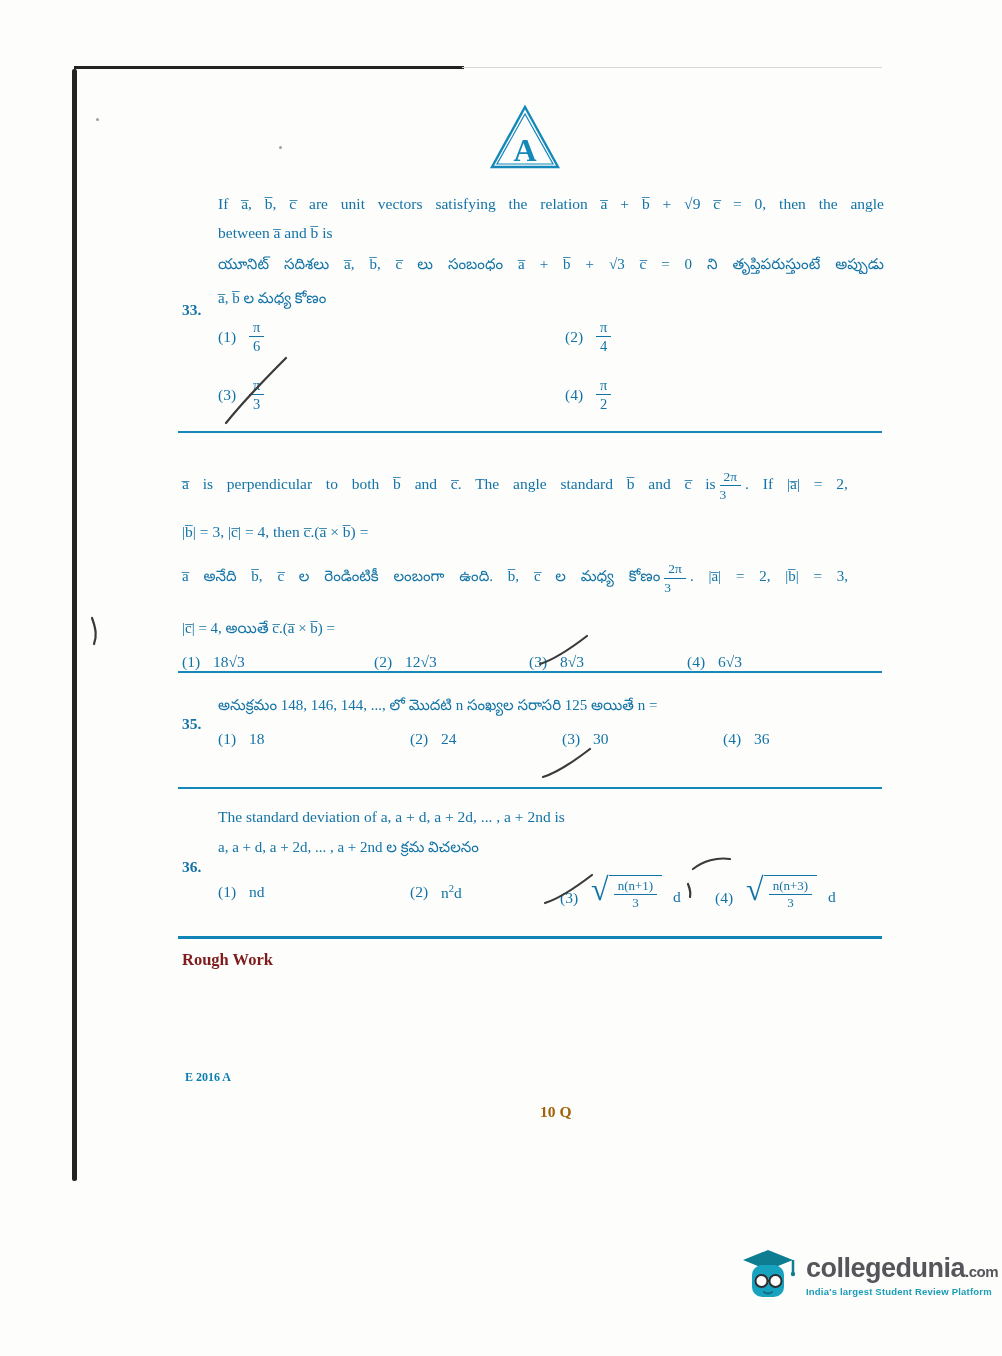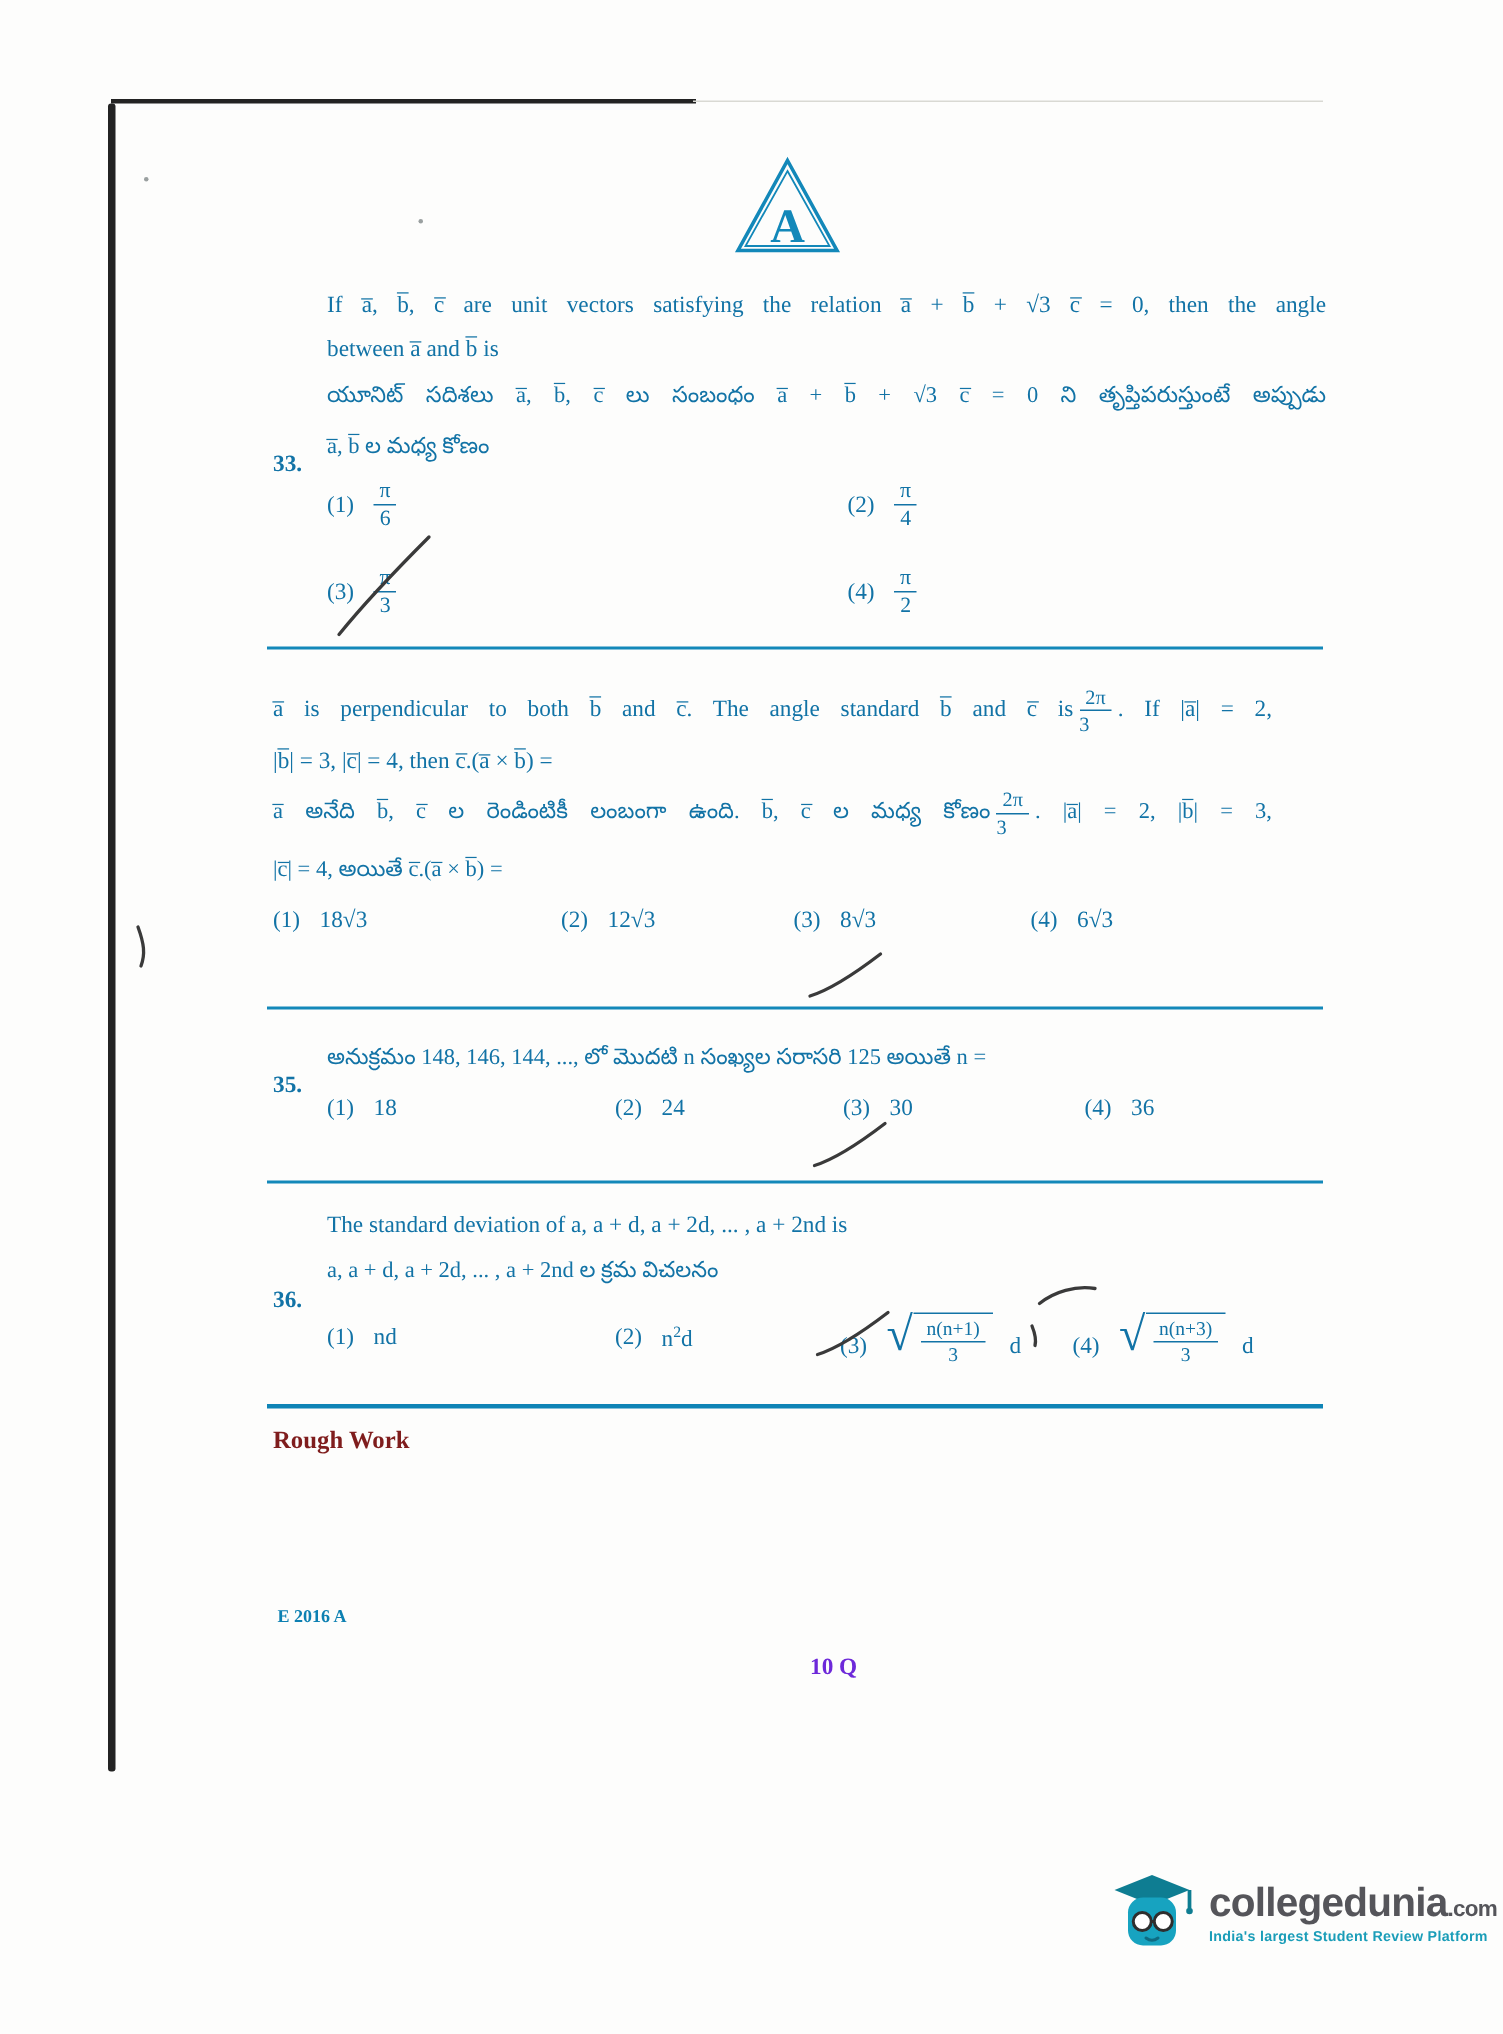--- a/index.html
+++ b/index.html
@@ -26,35 +26,35 @@
   .just  { text-align:justify; text-align-last:justify; }
 
   .opts  { position:relative; height:50px; margin-top:8px; }
   .opts.short { height:26px; margin-top:12px; }
   .opts.tall  { height:58px; margin-top:10px; }
   .opt   { position:absolute; top:0; display:inline-flex; align-items:center; gap:13px; font-size:15.5px; white-space:nowrap; }
 
   .frac { display:inline-block; text-align:center; line-height:1.12; font-size:14.5px; vertical-align:middle; }
   .frac .fnum { display:block; padding:0 4px 1px; border-bottom:1.4px solid #1273a6; }
   .frac .fden { display:block; padding-top:1px; }
-  .frac.inline { font-size:13.5px; margin:0 4px; }
+  .frac.inline { font-size:13.5px; margin:12px 4px; }
   .frac.small { font-size:13px; }
 
   .radical { display:inline-flex; align-items:flex-start; }
   .radsign { font-size:32px; line-height:1; font-weight:400; transform:translateY(-2px); }
   .radbody { border-top:1.6px solid #1273a6; padding:3px 5px 0; }
   .radwrap .post { margin-left:7px; }
   .oval sup { font-size:10.5px; }
 
   .rule { position:absolute; left:178px; width:704px; height:2px; background:#1388b9; }
   .rule.thick { height:3px; background:#0f84b6; }
 
   .rough  { position:absolute; left:182px; top:950px; font-weight:bold; font-size:16.5px; color:#7f1d1d; }
   .footer-left   { position:absolute; left:185px; top:1070px; font-weight:bold; font-size:12px; color:#0d80b2; }
-  .footer-center { position:absolute; left:540px; top:1103px; font-weight:bold; font-size:15.5px; color:#6d28d9; }
+  .footer-center { position:absolute; left:540px; top:1103px; font-weight:bold; font-size:15.5px; color:#a16207; }
 
   .pen { position:absolute; left:0; top:0; pointer-events:none; }
   .pen path { stroke:#3a3a3a; stroke-width:2.2; fill:none; stroke-linecap:round; }
 
   .brand { position:absolute; left:740px; top:1248px; display:flex; align-items:center; gap:10px;
            font-family:"Liberation Sans","DejaVu Sans",sans-serif; }
   .brand-name { font-size:27px; font-weight:bold; color:#55555a; letter-spacing:-0.5px; line-height:1; }
   .brand-tld  { font-size:15px; font-weight:bold; color:#55555a; }
   .brand-tag  { font-size:9.5px; font-weight:bold; color:#1a9db8; margin-top:4px; letter-spacing:0.2px; }
 </style>
@@ -73,21 +73,21 @@
     <svg width="76" height="70" viewBox="0 0 76 70">
       <path d="M38 4 L71 64 L5 64 Z" fill="none" stroke="#1388b9" stroke-width="2.4"></path>
       <path d="M38 11 L66 61 L10 61 Z" fill="none" stroke="#1388b9" stroke-width="1.2"></path>
       <text x="38" y="58" text-anchor="middle" font-size="32" font-weight="bold" fill="#1388b9" font-family="Liberation Serif, serif">A</text>
     </svg>
   </div>
 
   <div class="q" style="top:192px;">
     <span class="qnum">33.</span>
     <div class="qbody">
-      <div class="line just">If a̅, b̅, c̅ are unit vectors satisfying the relation a̅ + b̅ + √3 c̅ = 0, then the angle</div>
+      <div class="line just">If a̅, b̅, c̅ are unit vectors satisfying the relation a̅ + b̅ + √9 c̅ = 0, then the angle</div>
       <div class="line">between a̅ and b̅ is</div>
       <div class="line te just">యూనిట్ సదిశలు a̅, b̅, c̅ లు సంబంధం a̅ + b̅ + √3 c̅ = 0 ని తృప్తిపరుస్తుంటే అప్పుడు</div>
       <div class="line te">a̅, b̅ ల మధ్య కోణం</div>
       <div class="opts">
         <span class="opt" style="left:0;">
           <span class="olabel">(1)</span>
           <span class="frac">
               <span class="fnum">π</span>
               <span class="fden">6</span>
             </span>

